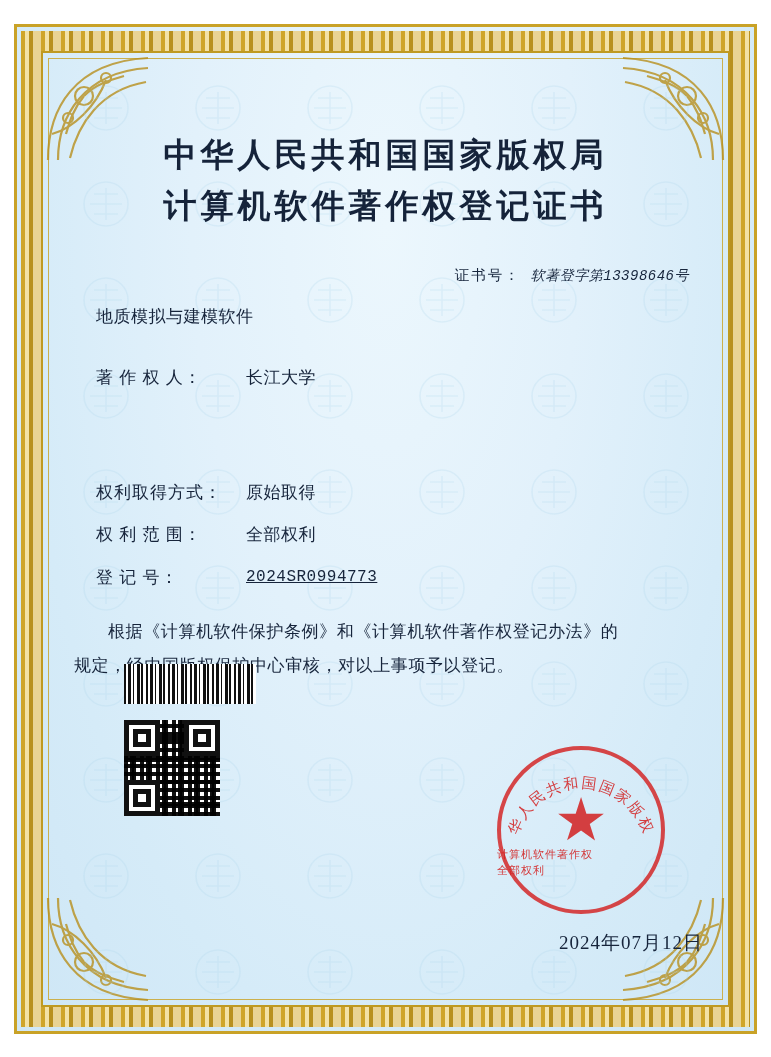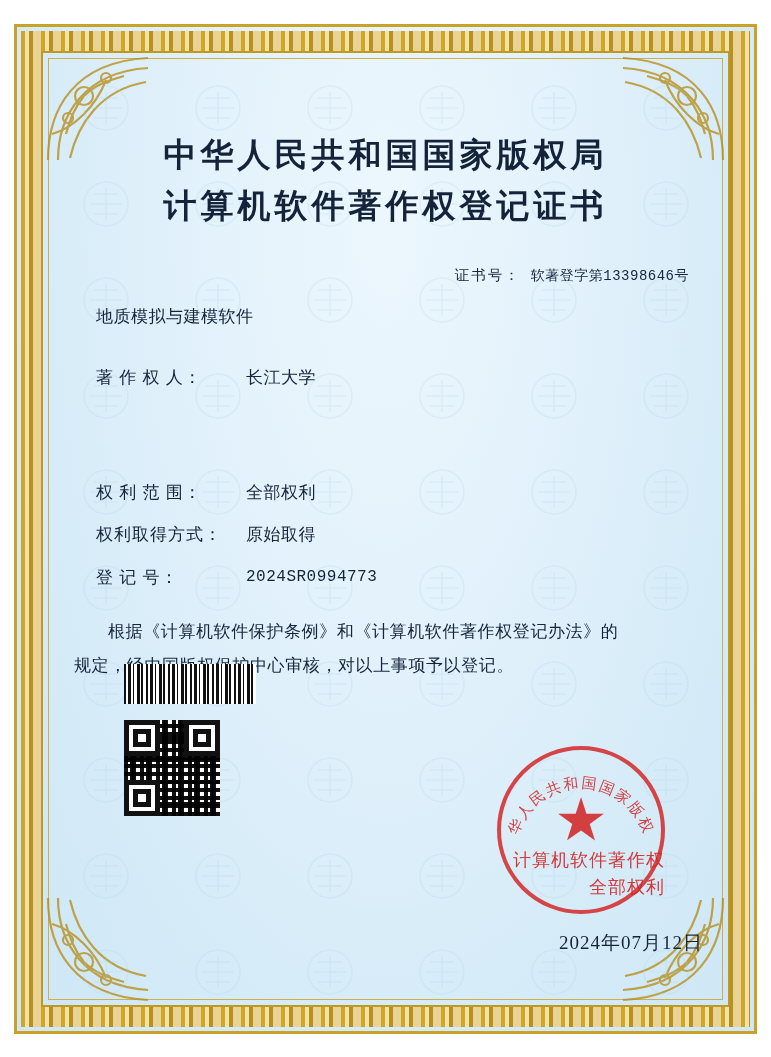--- a/index.html
+++ b/index.html
@@ -126,21 +126,21 @@
   .cert-no {
     margin-top: 34px;
     text-align: right;
     font-size: 14.5px;
     color: #17263d;
     letter-spacing: .5px;
     padding-right: 8px;
     white-space: nowrap;
   }
   .cert-no .label { letter-spacing: 2px; margin-right: 6px; }
-  .cert-no .value { font-family: "Liberation Mono", "DejaVu Sans Mono", monospace; font-size: 14px; }
+  .cert-no .value { font-family: "Liberation Mono", "DejaVu Sans Mono", monospace; font-size: 14px; font-style: italic; }
 
   .fields {
     margin-top: 20px;
     padding-left: 22px;
   }
   .field-row {
     display: flex;
     align-items: flex-start;
     margin-bottom: 18px;
     font-size: 17px;
@@ -161,20 +161,21 @@
     display: block;
     font-family: "Liberation Mono", "DejaVu Sans Mono", monospace;
     font-size: 15.5px;
     letter-spacing: 0;
     margin-top: 2px;
   }
   .field-value.mono {
     font-family: "Liberation Mono", "DejaVu Sans Mono", monospace;
     font-size: 16px;
     letter-spacing: .5px;
+    text-decoration: underline;
   }
 
   .gap-lg { height: 72px; }
   .gap-md { height: 18px; }
 
   .statement {
     margin-top: 26px;
     font-size: 17px;
     color: #16243b;
     line-height: 2.0;
@@ -255,27 +256,27 @@
   .seal-arc-text {
     position: absolute;
     inset: 0;
     opacity: .85;
   }
   .seal-bottom-text {
     position: absolute;
     left: 0;
     right: 0;
     top: 60%;
-    text-align: right;
+    text-align: left;
     color: #d32020;
     opacity: .88;
-    font-size: 18px;
+    font-size: 11px;
     letter-spacing: 1px;
     line-height: 1.5;
-    font-family: Liberation Serif, serif;
+    font-family: Liberation Mono, monospace;
   }
 
   .issue-date {
     position: absolute;
     right: 54px;
     bottom: 78px;
     font-size: 19px;
     color: #16243b;
     letter-spacing: 1px;
     white-space: nowrap;
@@ -380,27 +381,27 @@
         <div class="gap-md"></div>
 
         <div class="field-row">
           <div class="field-label">著 作 权 人：</div>
           <div class="field-value">长江大学</div>
         </div>
 
         <div class="gap-lg"></div>
 
         <div class="field-row">
+          <div class="field-label">权利取得方式：</div>
+          <div class="field-value">原始取得</div>
+        </div>
+
+        <div class="field-row">
           <div class="field-label">权 利 范 围：</div>
           <div class="field-value">全部权利</div>
-        </div>
-
-        <div class="field-row">
-          <div class="field-label">权利取得方式：</div>
-          <div class="field-value">原始取得</div>
         </div>
 
         <div class="field-row">
           <div class="field-label">登 记 号：</div>
           <div class="field-value mono">2024SR0994773</div>
         </div>
 
       </div>
 
       <div class="statement">

